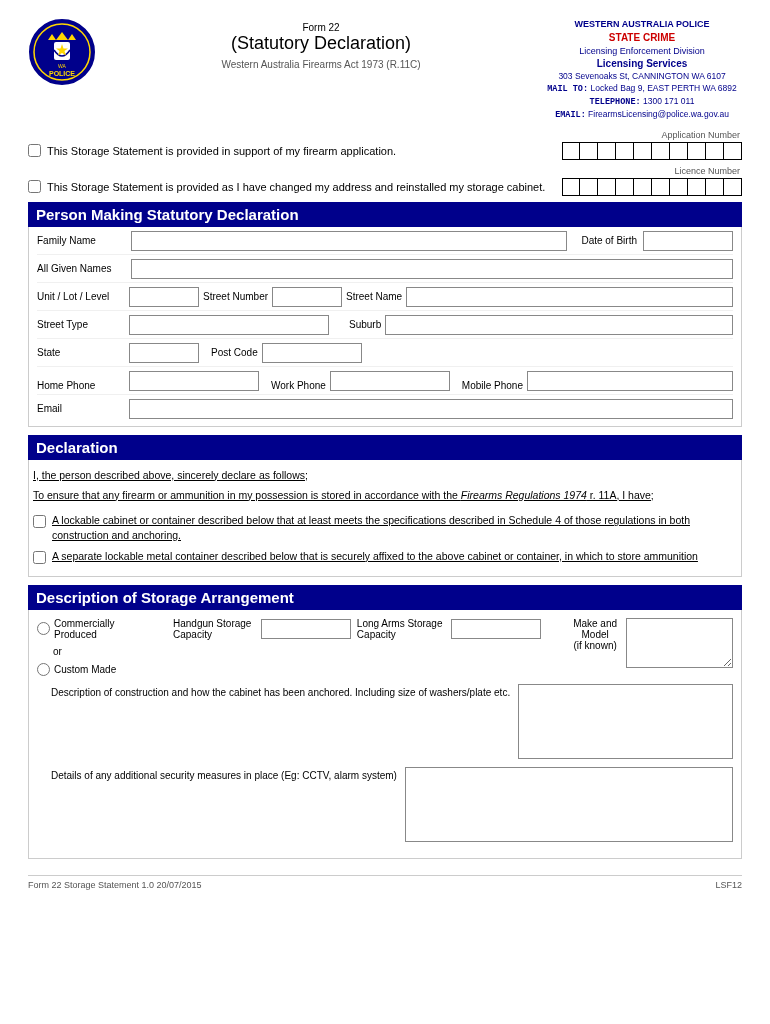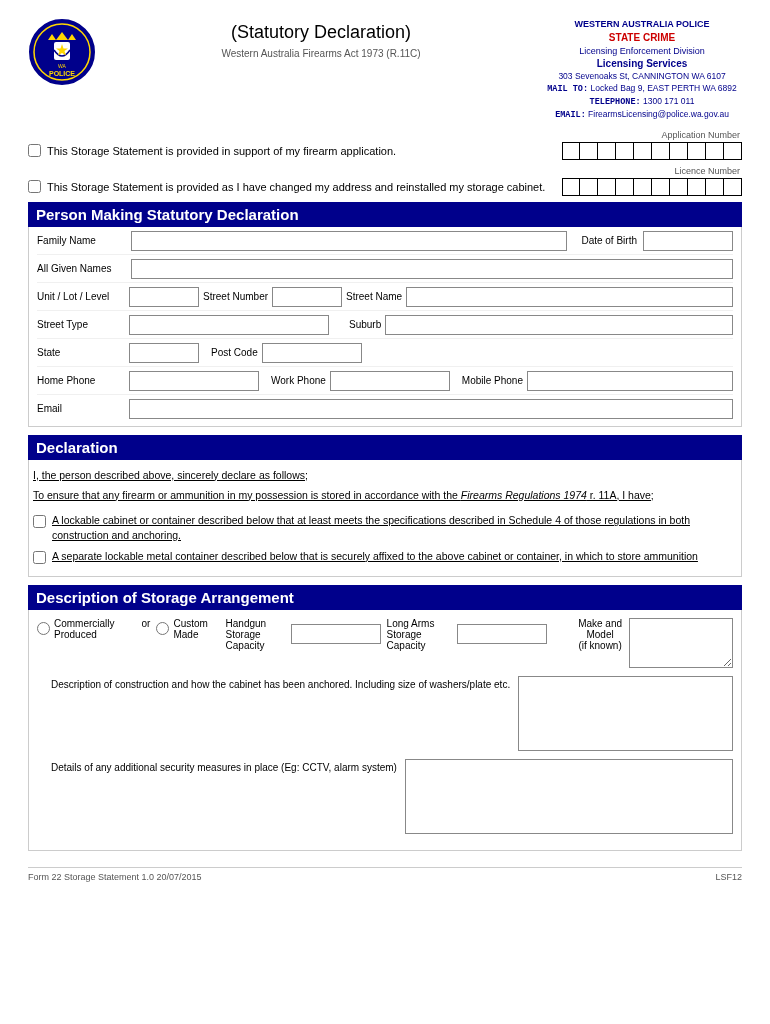--- a/index.html
+++ b/index.html
@@ -226,21 +226,21 @@
       padding: 8px;
     }
     .storage-row1 {
       display: flex;
       align-items: flex-start;
       gap: 16px;
       margin-bottom: 8px;
     }
     .radio-col {
       display: flex;
-      flex-direction: row;
+      flex-direction: column;
       gap: 6px;
       min-width: 120px;
     }
     .radio-item {
       display: flex;
       align-items: center;
       gap: 4px;
       font-size: 10px;
     }
     .capacity-col {
@@ -325,20 +325,21 @@
         <path d="M26 32 Q34 44 42 32" fill="none" stroke="#00008B" stroke-width="1.5"></path>
 
         <text x="34" y="58" text-anchor="middle" font-size="7" font-weight="bold" fill="#FFD700" font-family="Arial">POLICE</text>
         <text x="34" y="50" text-anchor="middle" font-size="5" fill="#FFD700" font-family="Arial">WA</text>
 
         <polygon points="34,26 35.5,30.5 40,30.5 36.5,33 38,37.5 34,35 30,37.5 31.5,33 28,30.5 32.5,30.5" fill="#FFD700"></polygon>
       </svg>
     </div>
 
     <div class="header-center">
+      <div class="form-label">Form 22</div>
       <div class="form-subtitle">(Statutory Declaration)</div>
       <div class="act-ref">Western Australia Firearms Act 1973 (R.11C)</div>
     </div>
 
     <div class="header-right">
       <div class="police-title">WESTERN AUSTRALIA POLICE</div>
       <div class="state-crime">STATE CRIME</div>
       <div>Licensing Enforcement Division</div>
       <div class="licensing-bold">Licensing Services</div>
       <div class="contact-info">303 Sevenoaks St, CANNINGTON  WA  6107</div>
@@ -428,21 +429,21 @@
         <input type="text" class="pr-input" style="">
       </div>
 
       <div class="person-row" style="gap:4px;">
         <span class="pr-label">State</span>
         <input type="text" style="width: 70px; height: 20px; border: 1px solid rgb(136, 136, 136); background: rgb(255, 255, 255); flex-shrink: 0;">
         <span style="font-size:10px;white-space:nowrap;flex-shrink:0;margin-left:8px;">Post Code</span>
         <input type="text" style="width: 100px; height: 20px; border: 1px solid rgb(136, 136, 136); background: rgb(255, 255, 255); flex-shrink: 0;">
       </div>
 
-      <div class="person-row" style="gap:4px;">
+      <div class="person-row" style="gap:4px;align-items:flex-end;">
         <span class="pr-label">Home Phone</span>
         <input type="text" style="width: 130px; height: 20px; border: 1px solid rgb(136, 136, 136); background: rgb(255, 255, 255); flex-shrink: 0;">
         <span style="font-size:10px;white-space:nowrap;flex-shrink:0;margin-left:8px;">Work Phone</span>
         <input type="text" style="width: 120px; height: 20px; border: 1px solid rgb(136, 136, 136); background: rgb(255, 255, 255); flex-shrink: 0;">
         <span style="font-size:10px;white-space:nowrap;flex-shrink:0;margin-left:8px;">Mobile Phone</span>
         <input type="text" class="pr-input" style="">
       </div>
 
       <div class="person-row" style="gap:4px;border-bottom:none;">
         <span class="pr-label">Email</span>

